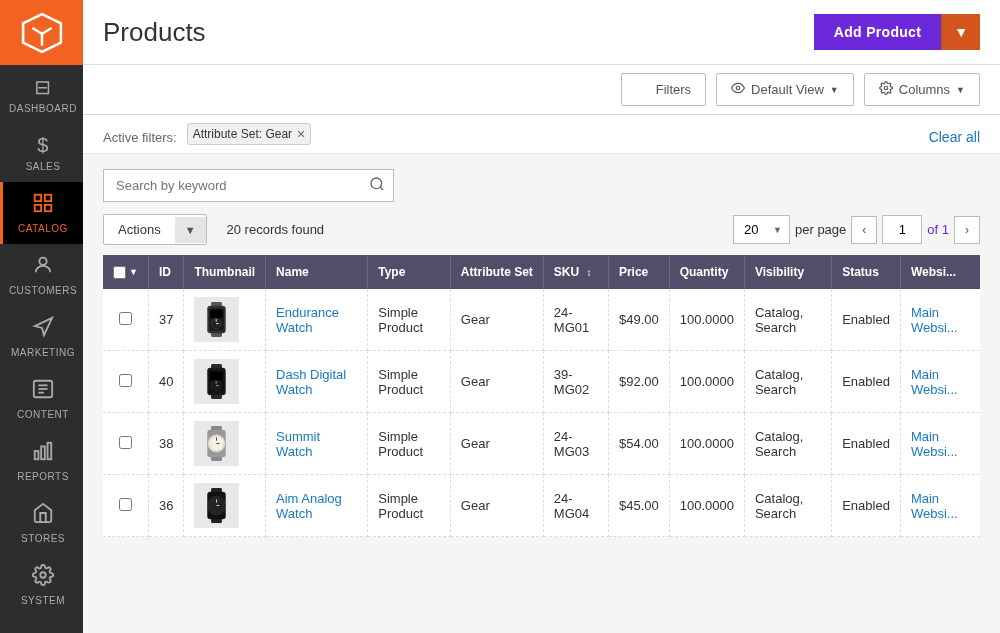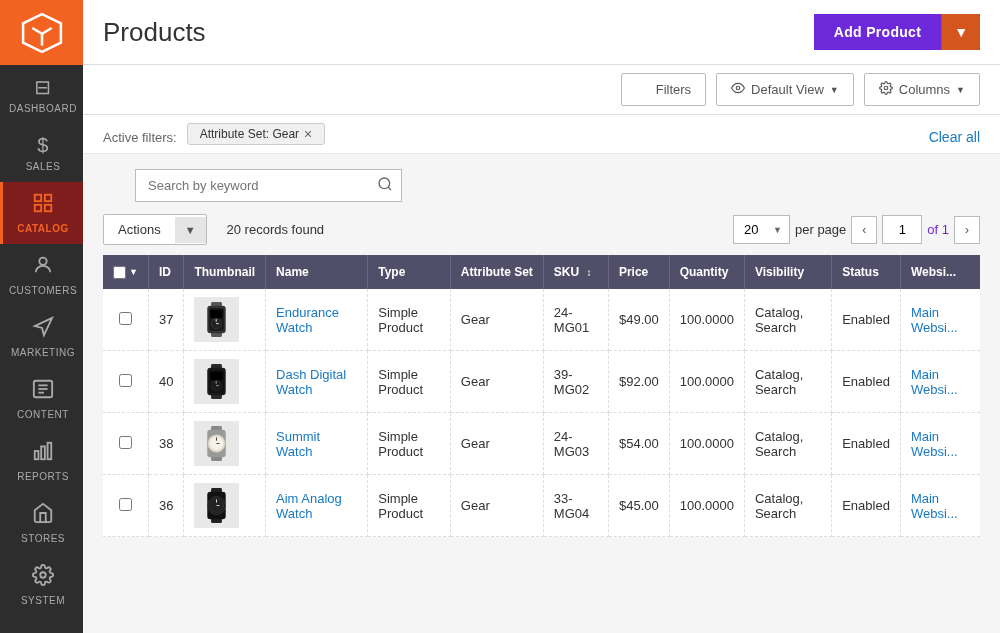--- a/index.html
+++ b/index.html
@@ -34,21 +34,21 @@
       justify-content: center;
       padding: 10px 5px;
       cursor: pointer;
       color: #aaa;
       font-size: 10px;
       text-align: center;
       border-left: 3px solid transparent;
       text-transform: uppercase;
       letter-spacing: 0.5px;
     }
-    .sidebar-item.active { background: #7f1d1d; color: #f26322; border-left-color: #f26322; font-weight: bold; }
+    .sidebar-item.active { background: #000000; color: #f26322; border-left-color: #f26322; }
     .sidebar-item .icon { font-size: 20px; margin-bottom: 4px; }
 
     
     .main { flex: 1; display: flex; flex-direction: column; overflow: hidden; }
 
     
     .page-header {
       background: #fff;
       border-bottom: 1px solid #ddd;
       padding: 0 20px;
@@ -112,21 +112,21 @@
       display: flex;
       align-items: flex-end;
       border-bottom: 1px solid #e8e8e8;
       flex-shrink: 0;
     }
     .active-filters-label { color: #666; margin-right: 10px; font-size: 13px; }
     .filter-tag {
       background: #f0f0f0;
       border: 1px solid #ccc;
       border-radius: 3px;
-      padding: 3px 12px;
+      padding: 3px 5px;
       font-size: 12px;
       color: #333;
       display: flex;
       align-items: center;
       gap: 5px;
     }
     .filter-tag .remove { cursor: pointer; color: #666; font-size: 14px; line-height: 1; }
     .clear-all { margin-left: auto; color: #1979c3; cursor: pointer; font-size: 14px; text-decoration: none; }
 
     
@@ -139,22 +139,21 @@
 
     
     .search-actions-row {
       display: flex;
       align-items: center;
       gap: 15px;
       margin-bottom: 12px;
     }
     .search-wrapper {
       position: relative;
-      width: 267px;
-      margin-left: 32px;
+      width: 291px;
     }
     .search-input {
       width: 100%;
       border: 1px solid #bbb;
       padding: 8px 35px 8px 12px;
       font-size: 13px;
       color: #999;
       background: #fff;
       outline: none;
     }
@@ -599,21 +598,21 @@
       <circle cx="22.5" cy="27.5" r="14" fill="#1a1a1a" stroke="#444" stroke-width="1"></circle>
       <circle cx="22.5" cy="27.5" r="11" fill="#222" stroke="#555" stroke-width="0.5"></circle>
       <line x1="22.5" y1="18" x2="22.5" y2="23" stroke="#ddd" stroke-width="1.5"></line>
       <line x1="22.5" y1="27.5" x2="27" y2="27.5" stroke="#ddd" stroke-width="1.5"></line>
     </svg>
         </div>
       </td>
       <td class="link-cell">Aim Analog Watch</td>
       <td>Simple Product</td>
       <td>Gear</td>
-      <td>33-MG04</td>
+      <td>24-MG04</td>
       <td>$45.00</td>
       <td>100.0000</td>
       <td>Catalog, Search</td>
       <td>Enabled</td>
       <td class="link-cell">Main Websi...</td>
     </tr>
         </tbody>
     </table>
   </div>
 </div>

